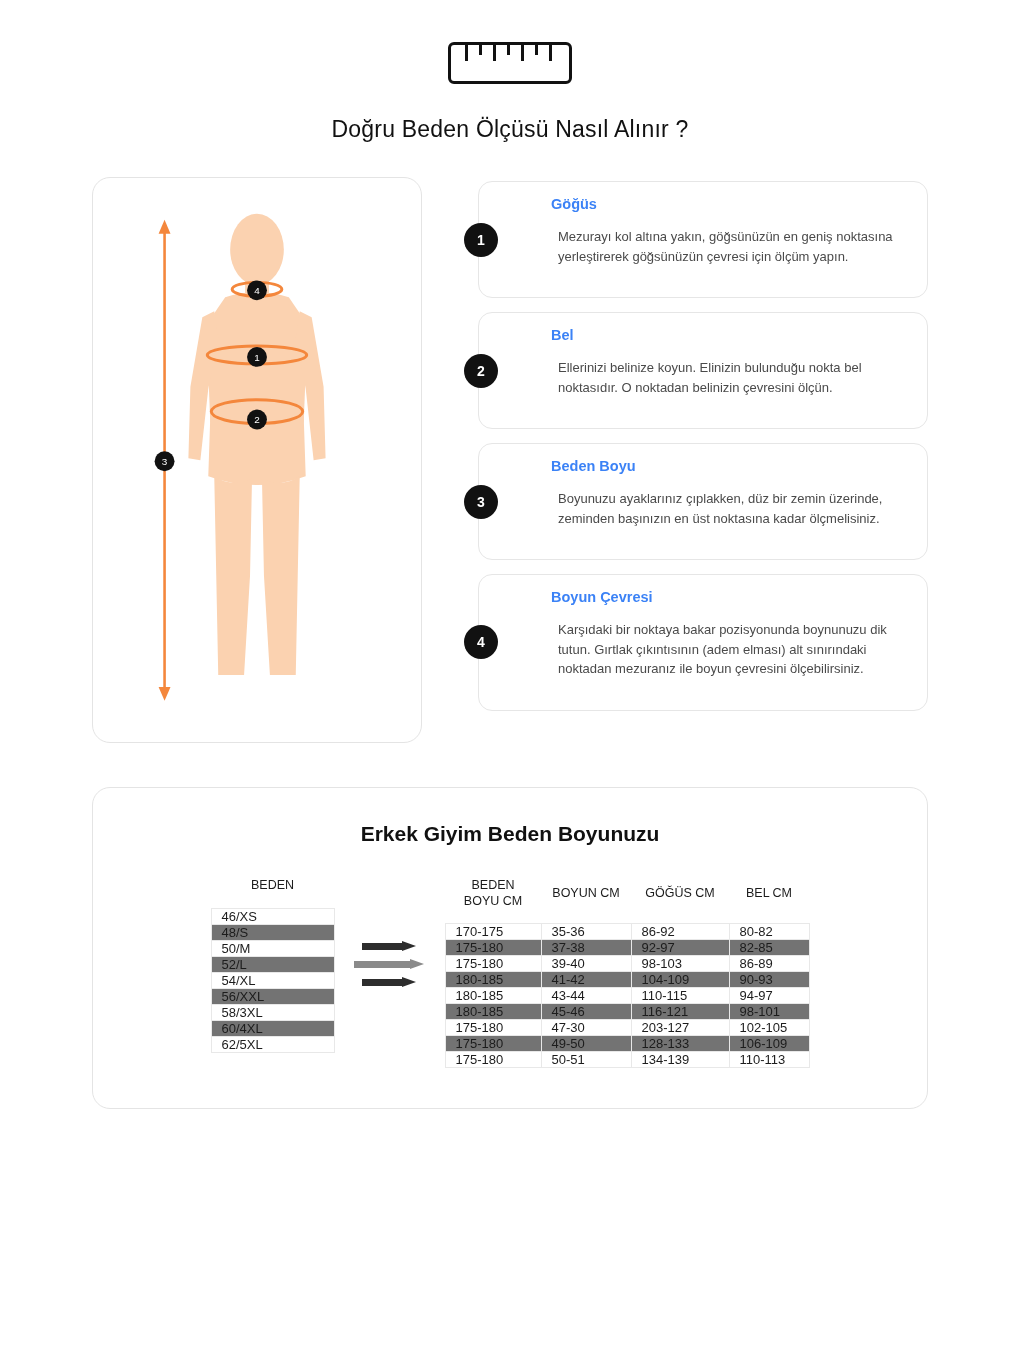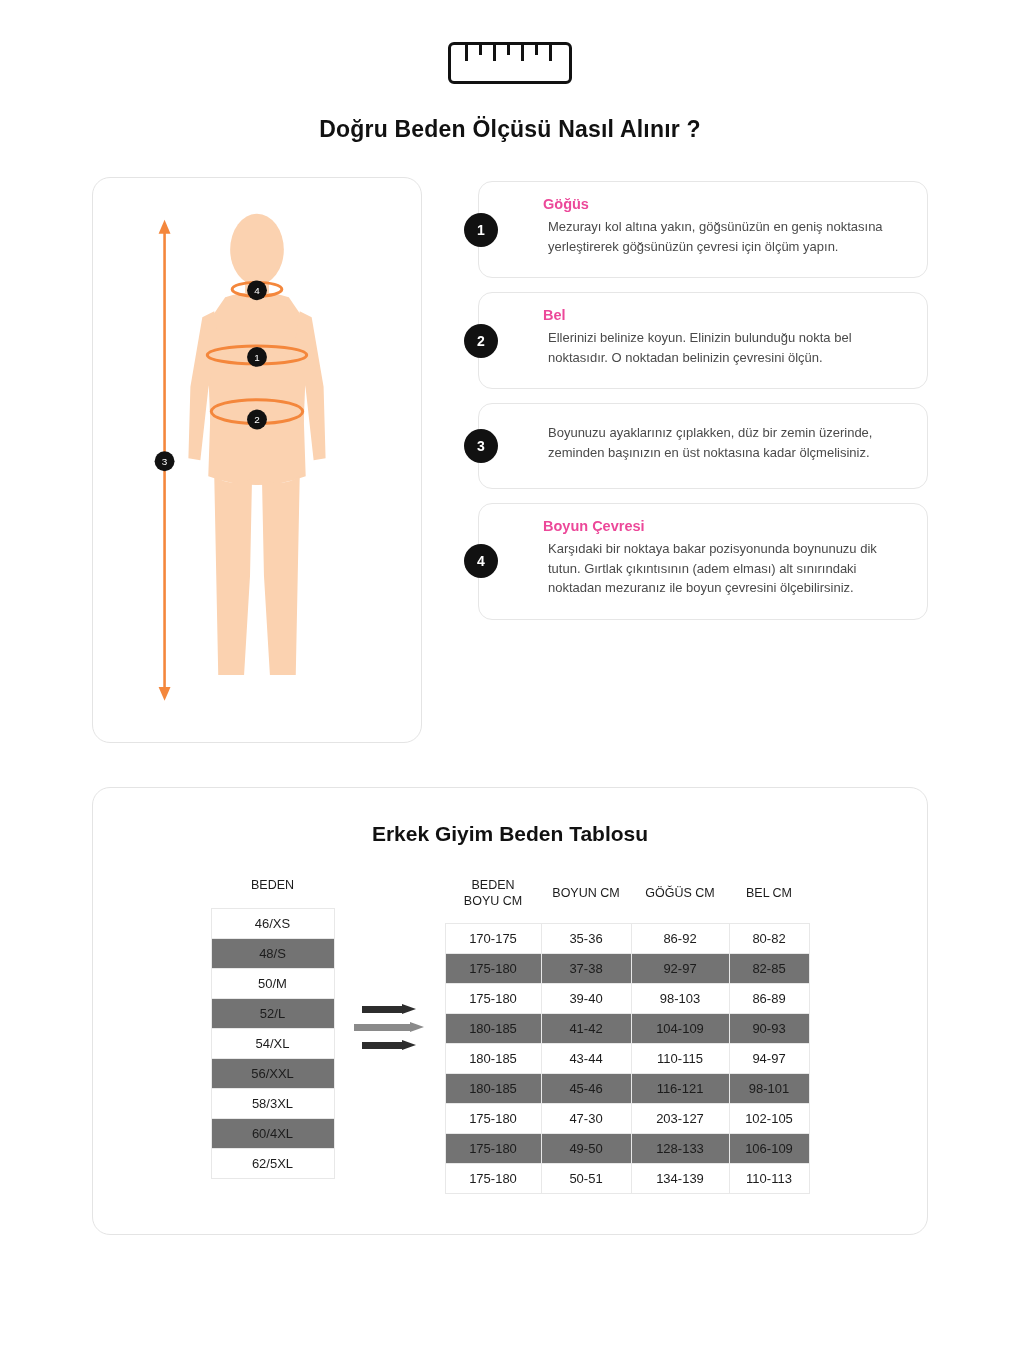--- a/index.html
+++ b/index.html
@@ -36,21 +36,21 @@
     position: absolute;
     top: 0;
     width: 3px;
     background: #111;
   }
 
   
   .main-title {
     text-align: center;
     font-size: 23px;
-    font-weight: bold;
+    font-weight: normal;
     margin-top: 32px;
     letter-spacing: .2px;
     color: #111;
   }
 
   
   .top-section {
     display: flex;
     gap: 56px;
     padding: 0 92px;
@@ -91,27 +91,27 @@
     border-radius: 50%;
     background: #111;
     color: #fff;
     font-size: 14px;
     font-weight: bold;
     display: flex;
     align-items: center;
     justify-content: center;
   }
   .step h3 {
-    margin: 0 0 5px 0;
+    margin: 0 0 5px 8px;
     font-size: 14.5px;
     font-weight: bold;
-    color: #ec4899;
+    color: #3b82f6;
   }
   .step p {
-    margin: 5px;
+    margin: 15px;
     font-size: 13px;
     line-height: 1.5;
     color: #4a4a4a;
   }
 
   
   .table-card {
     margin: 44px 92px 0 92px;
     border: 1px solid #e4e4e4;
     border-radius: 18px;
@@ -139,22 +139,22 @@
     font-size: 12.5px;
     font-weight: normal;
     color: #1c1c1c;
     padding: 6px 10px 14px 10px;
     text-align: center;
     line-height: 1.25;
   }
   td {
     font-size: 13px;
     color: #1c1c1c;
-    text-align: center;
-    padding: 7px 10px;
+    text-align: left;
+    padding: 0 10px;
     border: 1px solid #e8e8e8;
     background: #fff;
     white-space: nowrap;
   }
   tr.alt td { background: #737373; }
 
   .left-table { width: 124px; }
   .left-table td { width: 124px; }
   .right-table td:nth-child(1) { width: 96px; }
   .right-table td:nth-child(2) { width: 90px; }
@@ -262,34 +262,35 @@
     </div>
 
     <div class="step">
       <div class="badge">2</div>
       <h3>Bel</h3>
       <p>Ellerinizi belinize koyun. Elinizin bulunduğu nokta bel noktasıdır. O noktadan belinizin çevresini ölçün.</p>
     </div>
 
     <div class="step">
       <div class="badge">3</div>
+      <h3>Beden Boyu</h3>
       <p>Boyunuzu ayaklarınız çıplakken, düz bir zemin üzerinde, zeminden başınızın en üst noktasına kadar ölçmelisiniz.</p>
     </div>
 
     <div class="step">
       <div class="badge">4</div>
       <h3>Boyun Çevresi</h3>
       <p>Karşıdaki bir noktaya bakar pozisyonunda boynunuzu dik tutun. Gırtlak çıkıntısının (adem elması) alt sınırındaki noktadan mezuranız ile boyun çevresini ölçebilirsiniz.</p>
     </div>
 
   </div>
 </div>
 
 <div class="table-card">
-  <div class="table-title">Erkek Giyim Beden Tablosu</div>
+  <div class="table-title">Erkek Giyim Beden Boyunuzu</div>
 
   <div class="table-layout">
 
     <table class="left-table">
       <thead>
         <tr>
           <th>BEDEN</th>
         </tr>
       </thead>
       <tbody>

